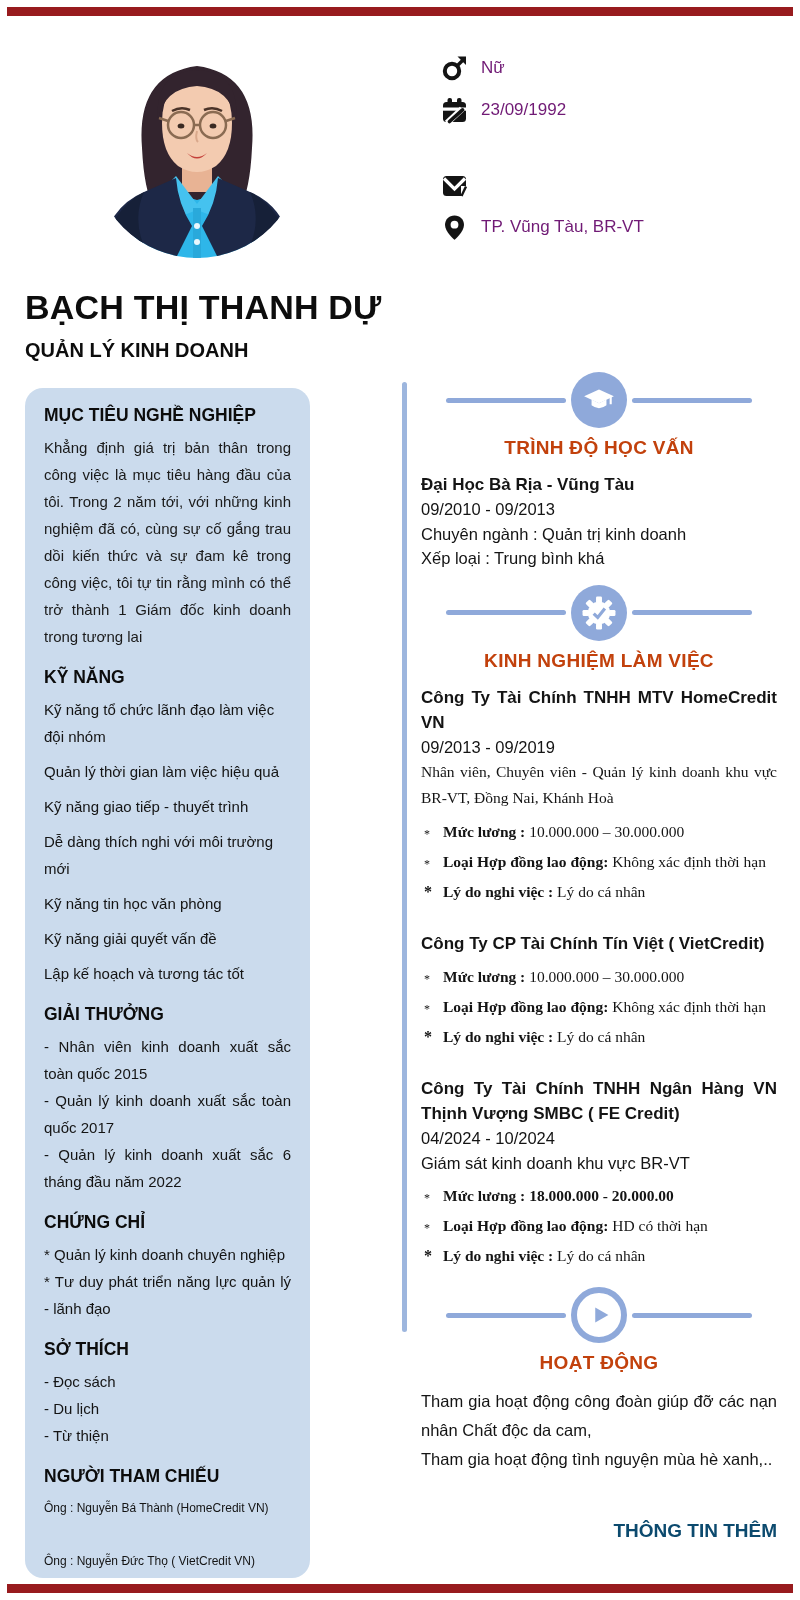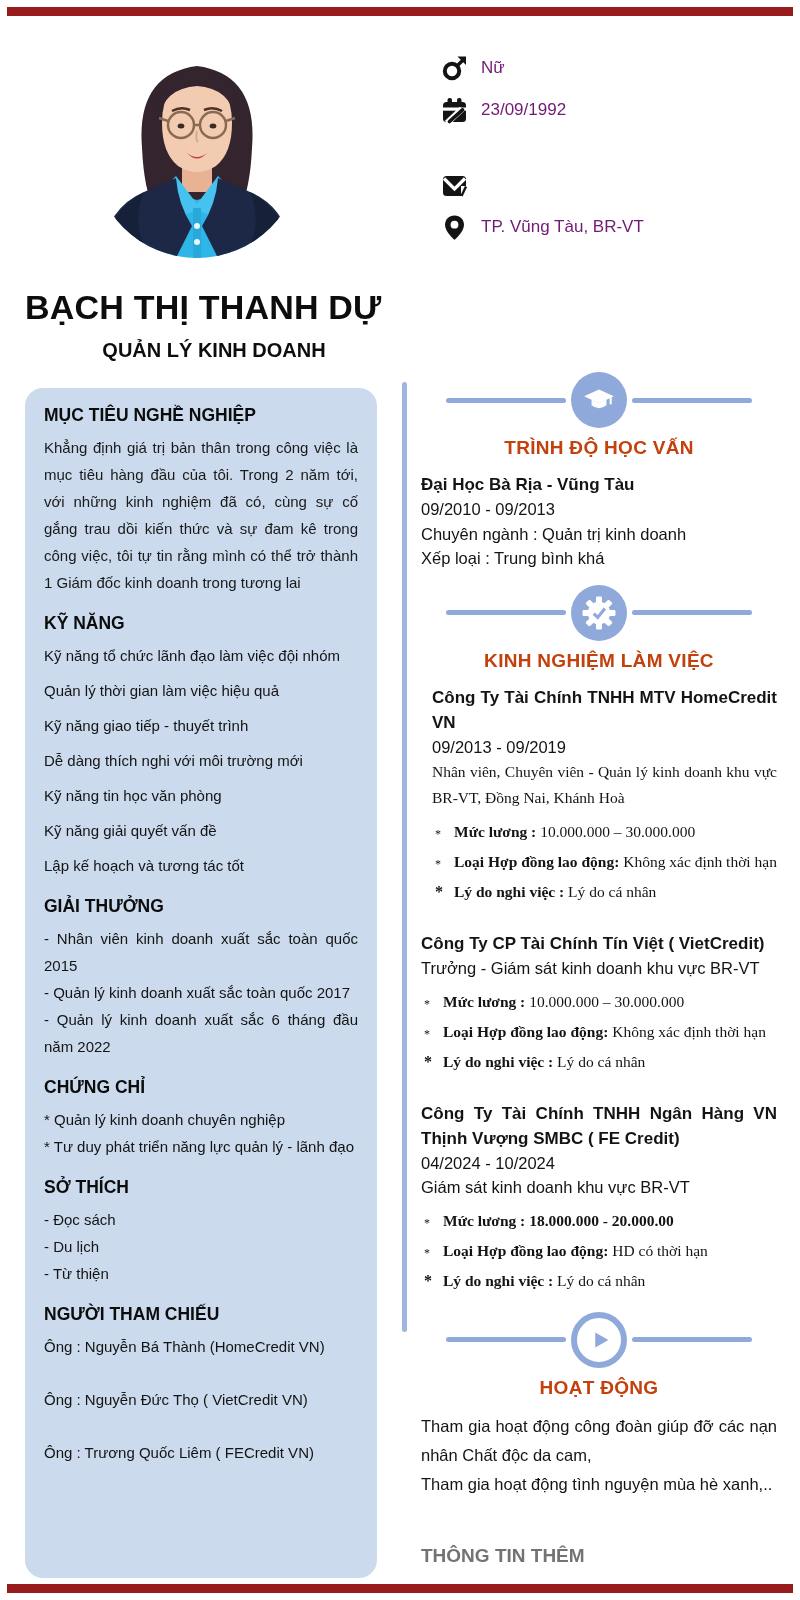--- a/index.html
+++ b/index.html
@@ -15,32 +15,32 @@
   
   .contacts{position:absolute;left:441px;top:47px;width:330px;}
   .c-row{display:flex;align-items:center;height:42px;}
   .c-row .cicon{width:27px;height:27px;flex:0 0 27px;margin-right:13px;}
   .c-row .ctext{font-size:17px;color:#701a75;}
   .c-spacer{height:33px;}
 
   
   .headline{position:absolute;left:25px;top:268px;width:378px;}
   .name{font-size:34px;font-weight:800;letter-spacing:.2px;color:#0d0d0d;white-space:nowrap;margin-top:20px;}
-  .role-title{margin-top:12px;text-align:center;font-size:20px;font-weight:800;color:#0d0d0d;}
-
-  
-  .panel{position:absolute;left:25px;top:388px;width:352px;height:1190px;background:#cbdbed;
+  .role-title{margin-top:12px;font-size:20px;font-weight:800;color:#0d0d0d;}
+
+  
+  .panel{position:absolute;left:25px;top:388px;width:285px;height:1190px;background:#cbdbed;
          border-radius:18px;padding:16px 19px;box-sizing:border-box;}
   .panel h3{font-size:17.5px;line-height:22px;font-weight:800;margin:16px 0 8px;color:#0c0c0c;}
   .panel h3:first-child{margin-top:0;}
   .ptext{font-size:15px;line-height:27px;margin:0;color:#1a1a1a;}
   .justify{text-align:justify;}
   .skill{font-size:15px;line-height:27px;margin-bottom:8px;}
   .plain-item{font-size:15px;line-height:27px;}
-  .ref-item{font-size:15px;line-height:27px;margin-bottom:26px;text-align:justify;}
+  .ref-item{font-size:12px;line-height:27px;margin-bottom:26px;text-align:justify;}
 
   
   .vline{position:absolute;left:402px;top:382px;width:5px;height:950px;background:#9db6de;border-radius:3px;}
   .rcol{position:absolute;left:421px;top:368px;width:356px;}
   .sec-head{display:flex;align-items:center;gap:5px;padding:0 25px;margin-top:4px;}
   .sec-line{flex:1;height:5px;background:#8fa9da;border-radius:3px;}
   .sec-icon{width:56px;height:56px;border-radius:50%;background:#8fa9da;flex:0 0 56px;
             display:flex;align-items:center;justify-content:center;}
   .sec-icon.ring{background:#fff;border:6px solid #8fa9da;width:44px;height:44px;flex-basis:44px;}
   .sec-title{text-align:center;font-size:19px;font-weight:800;letter-spacing:.3px;margin:9px 0 13px;color:#c2410c;}
@@ -53,21 +53,21 @@
   .role-serif{font-family:"Liberation Serif",serif;font-size:15.5px;line-height:26px;text-align:justify;}
   .bullet{font-family:"Liberation Serif",serif;font-size:15.5px;line-height:19px;margin-top:11px;
           padding-left:22px;position:relative;}
   .bullet::before{content:"*";position:absolute;left:3px;top:3px;font-size:12px;}
   .bullet.star::before{font-size:16px;font-weight:700;top:0;}
   .blabel{font-weight:700;}
   .bold-val{font-weight:700;}
 
   .act-line{font-size:16.5px;line-height:29px;text-align:justify;}
   .more{margin-top:46px;}
-  .more-title{text-align:left;font-size:19px;font-weight:800;color:#737373;}
+  .more-title{text-align:right;font-size:19px;font-weight:800;color:#0c4a6e;}
 </style>
 </head>
 <body>
 
 <div class="page">
   <div class="accent-bar top"></div>
 
   <div class="photo">
     <svg viewBox="0 0 210 230" width="210" height="230">
       <defs>
@@ -228,32 +228,31 @@
             <rect x="13.2" y="0.5" width="5.6" height="6" rx="1.2" transform="rotate(315 16 16)"></rect>
           </g>
           <circle cx="16" cy="16" r="10.5" fill="#ffffff"></circle>
           <path d="M11,16.5 L14.8,20.2 L21.5,11.8" fill="none" stroke="#8fa9da" stroke-width="3"></path>
         </svg>
       </div>
       <div class="sec-line"></div>
     </div>
     <div class="sec-title">KINH NGHIỆM LÀM VIỆC</div>
 
-    <div class="job" style="margin-top:0;margin-left:11px;">
+    <div class="job" style="margin-top:0;">
       <div class="job-company">Công Ty Tài Chính TNHH MTV HomeCredit VN</div>
       <div class="rline">09/2013 - 09/2019</div>
       <div class="role-serif">Nhân viên, Chuyên viên - Quản lý kinh doanh khu vực BR-VT, Đồng Nai, Khánh Hoà</div>
       <div class="bullet"><span class="blabel">Mức lương :</span> <span>10.000.000 – 30.000.000</span></div>
       <div class="bullet"><span class="blabel">Loại Hợp đồng lao động:</span> <span>Không xác định thời hạn</span></div>
       <div class="bullet star"><span class="blabel">Lý do nghi việc :</span> <span>Lý do cá nhân</span></div>
     </div>
 
     <div class="job">
       <div class="job-company">Công Ty CP Tài Chính Tín Việt ( VietCredit)</div>
-      <div class="rline">Trưởng - Giám sát kinh doanh khu vực BR-VT</div>
       <div class="bullet"><span class="blabel">Mức lương :</span> <span>10.000.000 – 30.000.000</span></div>
       <div class="bullet"><span class="blabel">Loại Hợp đồng lao động:</span> <span>Không xác định thời hạn</span></div>
       <div class="bullet star"><span class="blabel">Lý do nghi việc :</span> <span>Lý do cá nhân</span></div>
     </div>
 
     <div class="job">
       <div class="job-company">Công Ty Tài Chính TNHH Ngân Hàng VN Thịnh Vượng SMBC ( FE Credit)</div>
       <div class="rline">04/2024 - 10/2024</div>
       <div class="rline">Giám sát kinh doanh khu vực BR-VT</div>
       <div class="bullet"><span class="blabel">Mức lương :</span> <span class="bold-val">18.000.000 - 20.000.00</span></div>

